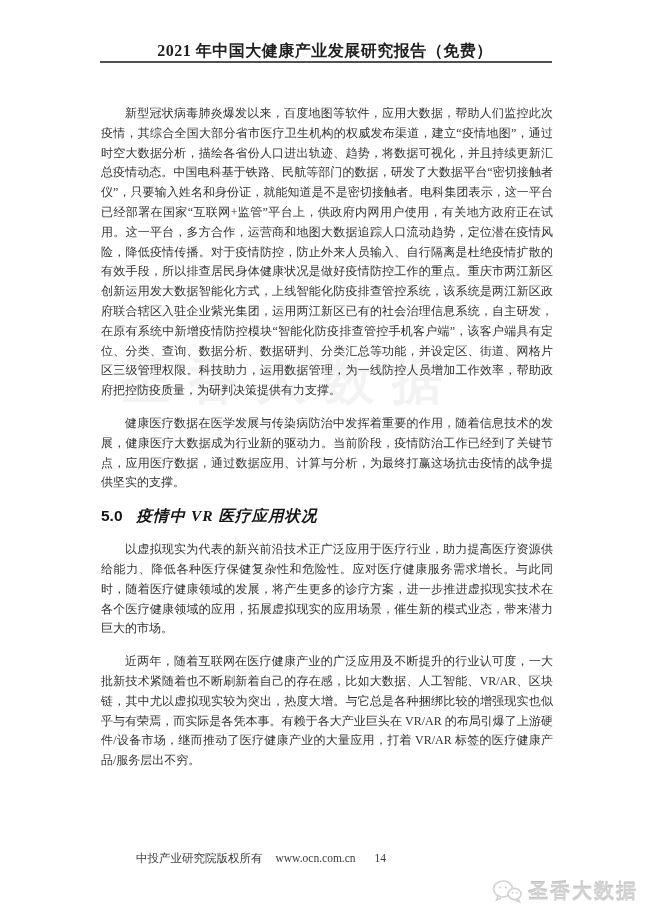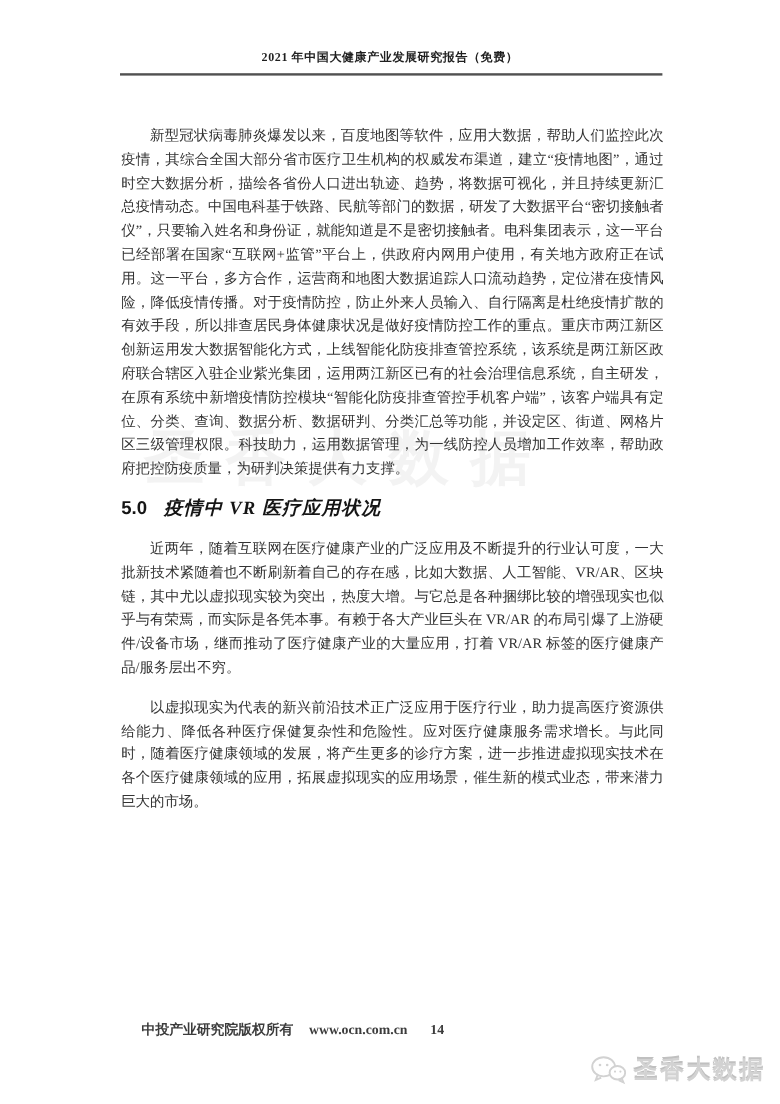--- a/index.html
+++ b/index.html
@@ -11,21 +11,21 @@
   }
   .page{
     position:relative;
     width:650px;height:920px;
     background:#ffffff;
   }
   
   .doc-header{
     position:absolute;top:41px;left:0;width:650px;
     text-align:center;
-    font-size:10px;font-weight:bold;color:#1f1f1f;
+    font-size:16px;font-weight:bold;color:#1f1f1f;
     letter-spacing:0.5px;
   }
   .header-rule{
     position:absolute;top:61px;left:100px;width:452px;height:0;
     border-top:2px solid #515151;
   }
   
   .content{
     position:absolute;left:101px;top:95px;width:452px;
     font-size:12px;line-height:19.8px;
@@ -47,24 +47,23 @@
     font-family:"Liberation Sans","DejaVu Sans",sans-serif;
     font-style:normal;margin-right:14px;
   }
   .section-heading .sec-title{
     font-style:italic;
     letter-spacing:1px;
     text-align:right;
   }
   
   .doc-footer{
-    position:absolute;left:118px;top:851px;width:452px;
+    position:absolute;left:136px;top:851px;width:452px;
     font-size:11.5px;color:#3c3c3c;
     z-index:2;
-    font-weight:bold;
   }
   .doc-footer .website{margin-left:13px;}
   .doc-footer .page-num{margin-left:19px;}
   
   .center-watermark{
     position:absolute;left:120px;top:348px;width:420px;
     font-size:50px;font-weight:bold;
     color:rgba(190,190,190,0.18);
     letter-spacing:18px;
     z-index:1;
@@ -95,28 +94,29 @@
   <div class="header-rule"></div>
 
   <div class="center-watermark">圣香大数据</div>
 
   <div class="content">
 
 
 
     <p class="indent mt">新型冠状病毒肺炎爆发以来，百度地图等软件，应用大数据，帮助人们监控此次疫情，其综合全国大部分省市医疗卫生机构的权威发布渠道，建立“疫情地图”，通过时空大数据分析，描绘各省份人口进出轨迹、趋势，将数据可视化，并且持续更新汇总疫情动态。中国电科基于铁路、民航等部门的数据，研发了大数据平台“密切接触者仪”，只要输入姓名和身份证，就能知道是不是密切接触者。电科集团表示，这一平台已经部署在国家“互联网+监管”平台上，供政府内网用户使用，有关地方政府正在试用。这一平台，多方合作，运营商和地图大数据追踪人口流动趋势，定位潜在疫情风险，降低疫情传播。对于疫情防控，防止外来人员输入、自行隔离是杜绝疫情扩散的有效手段，所以排查居民身体健康状况是做好疫情防控工作的重点。重庆市两江新区创新运用发大数据智能化方式，上线智能化防疫排查管控系统，该系统是两江新区政府联合辖区入驻企业紫光集团，运用两江新区已有的社会治理信息系统，自主研发，在原有系统中新增疫情防控模块“智能化防疫排查管控手机客户端”，该客户端具有定位、分类、查询、数据分析、数据研判、分类汇总等功能，并设定区、街道、网格片区三级管理权限。科技助力，运用数据管理，为一线防控人员增加工作效率，帮助政府把控防疫质量，为研判决策提供有力支撑。</p>
 
+    <p class="indent mt-lg">健康医疗数据在医学发展与传染病防治中发挥着重要的作用，随着信息技术的发展，健康医疗大数据成为行业新的驱动力。当前阶段，疫情防治工作已经到了关键节点，应用医疗数据，通过数据应用、计算与分析，为最终打赢这场抗击疫情的战争提供坚实的支撑。</p>
 
     <p class="section-heading">
       <span class="sec-num">5.0</span><span class="sec-title">疫情中 VR 医疗应用状况</span>
     </p>
 
+    <p class="indent mt-lg">以虚拟现实为代表的新兴前沿技术正广泛应用于医疗行业，助力提高医疗资源供给能力、降低各种医疗保健复杂性和危险性。应对医疗健康服务需求增长。与此同时，随着医疗健康领域的发展，将产生更多的诊疗方案，进一步推进虚拟现实技术在各个医疗健康领域的应用，拓展虚拟现实的应用场景，催生新的模式业态，带来潜力巨大的市场。</p>
+
     <p class="indent mt-lg">近两年，随着互联网在医疗健康产业的广泛应用及不断提升的行业认可度，一大批新技术紧随着也不断刷新着自己的存在感，比如大数据、人工智能、VR/AR、区块链，其中尤以虚拟现实较为突出，热度大增。与它总是各种捆绑比较的增强现实也似乎与有荣焉，而实际是各凭本事。有赖于各大产业巨头在 VR/AR 的布局引爆了上游硬件/设备市场，继而推动了医疗健康产业的大量应用，打着 VR/AR 标签的医疗健康产品/服务层出不穷。</p>
-
-    <p class="indent mt-lg">以虚拟现实为代表的新兴前沿技术正广泛应用于医疗行业，助力提高医疗资源供给能力、降低各种医疗保健复杂性和危险性。应对医疗健康服务需求增长。与此同时，随着医疗健康领域的发展，将产生更多的诊疗方案，进一步推进虚拟现实技术在各个医疗健康领域的应用，拓展虚拟现实的应用场景，催生新的模式业态，带来潜力巨大的市场。</p>
   </div>
 
   <div class="doc-footer">
     <span>中投产业研究院版权所有</span><span class="website">www.ocn.com.cn</span><span class="page-num">14</span>
   </div>
 
   <div class="brand-watermark">
     <span>
       <svg class="wm-icon" width="30" height="26" viewBox="0 0 30 26" fill="none" xmlns="http://www.w3.org/2000/svg">
         <ellipse cx="11" cy="10" rx="9.5" ry="8" stroke="#d2d2d2" stroke-width="1.6"></ellipse>

